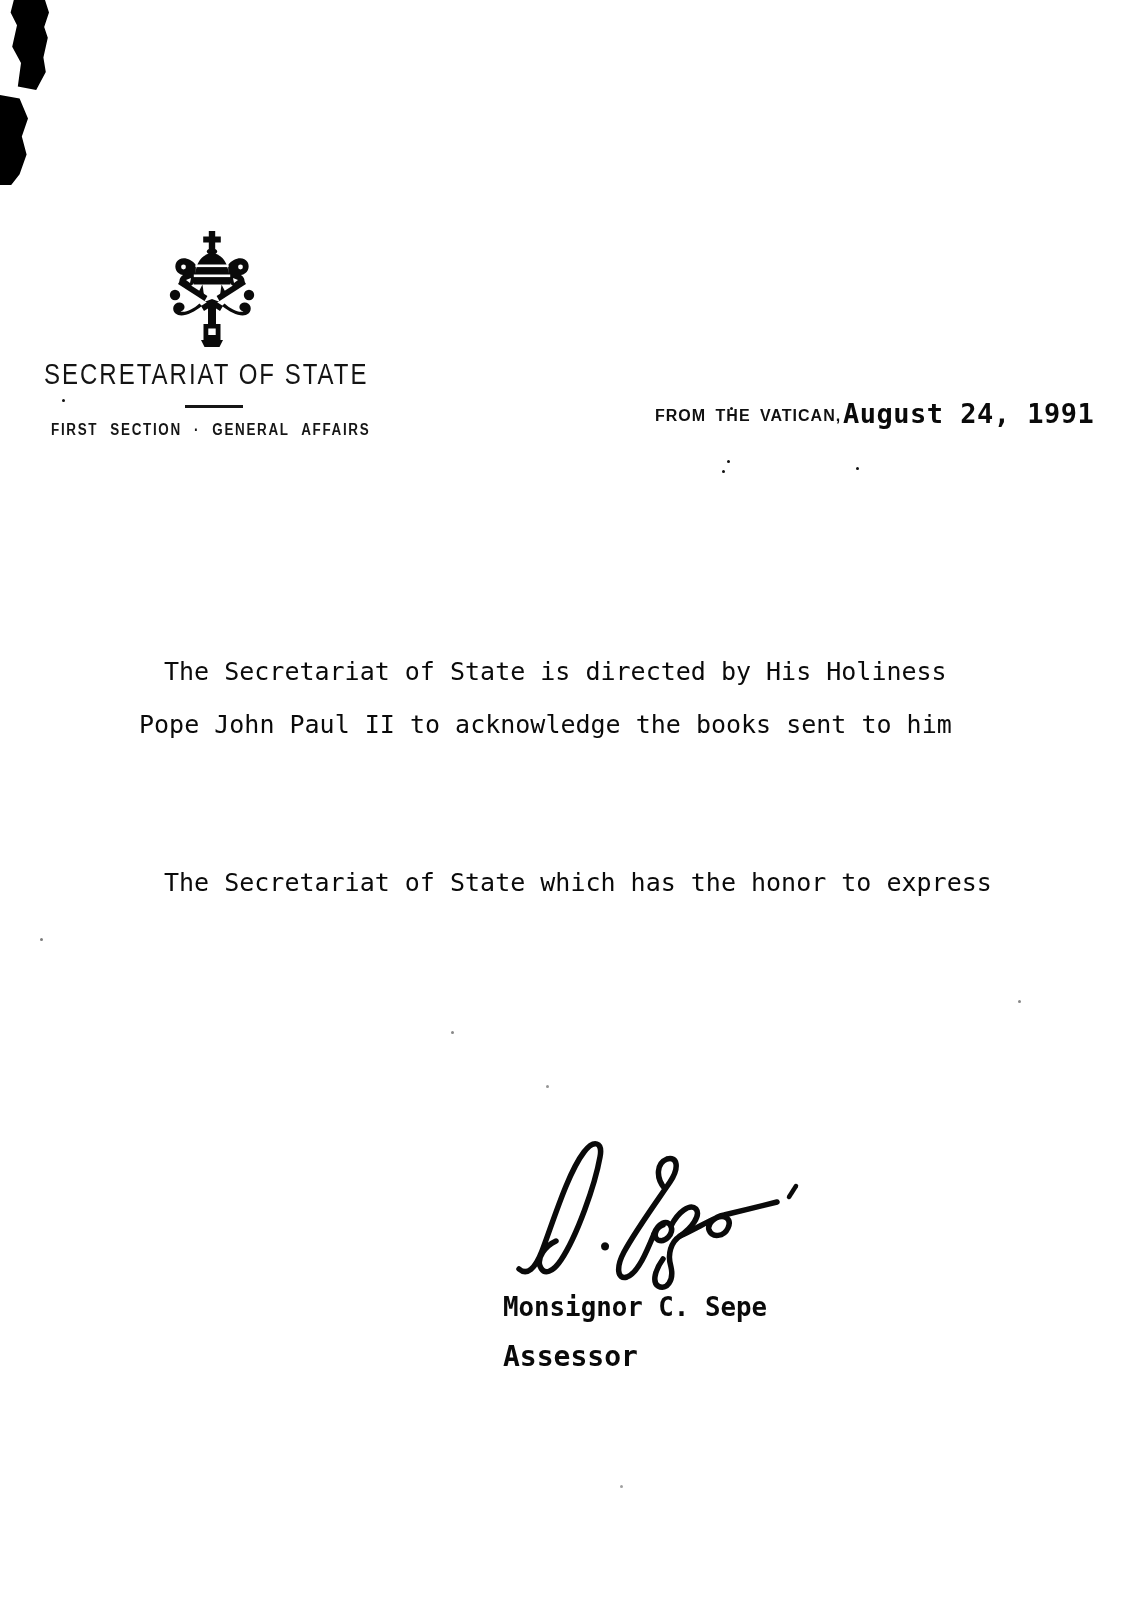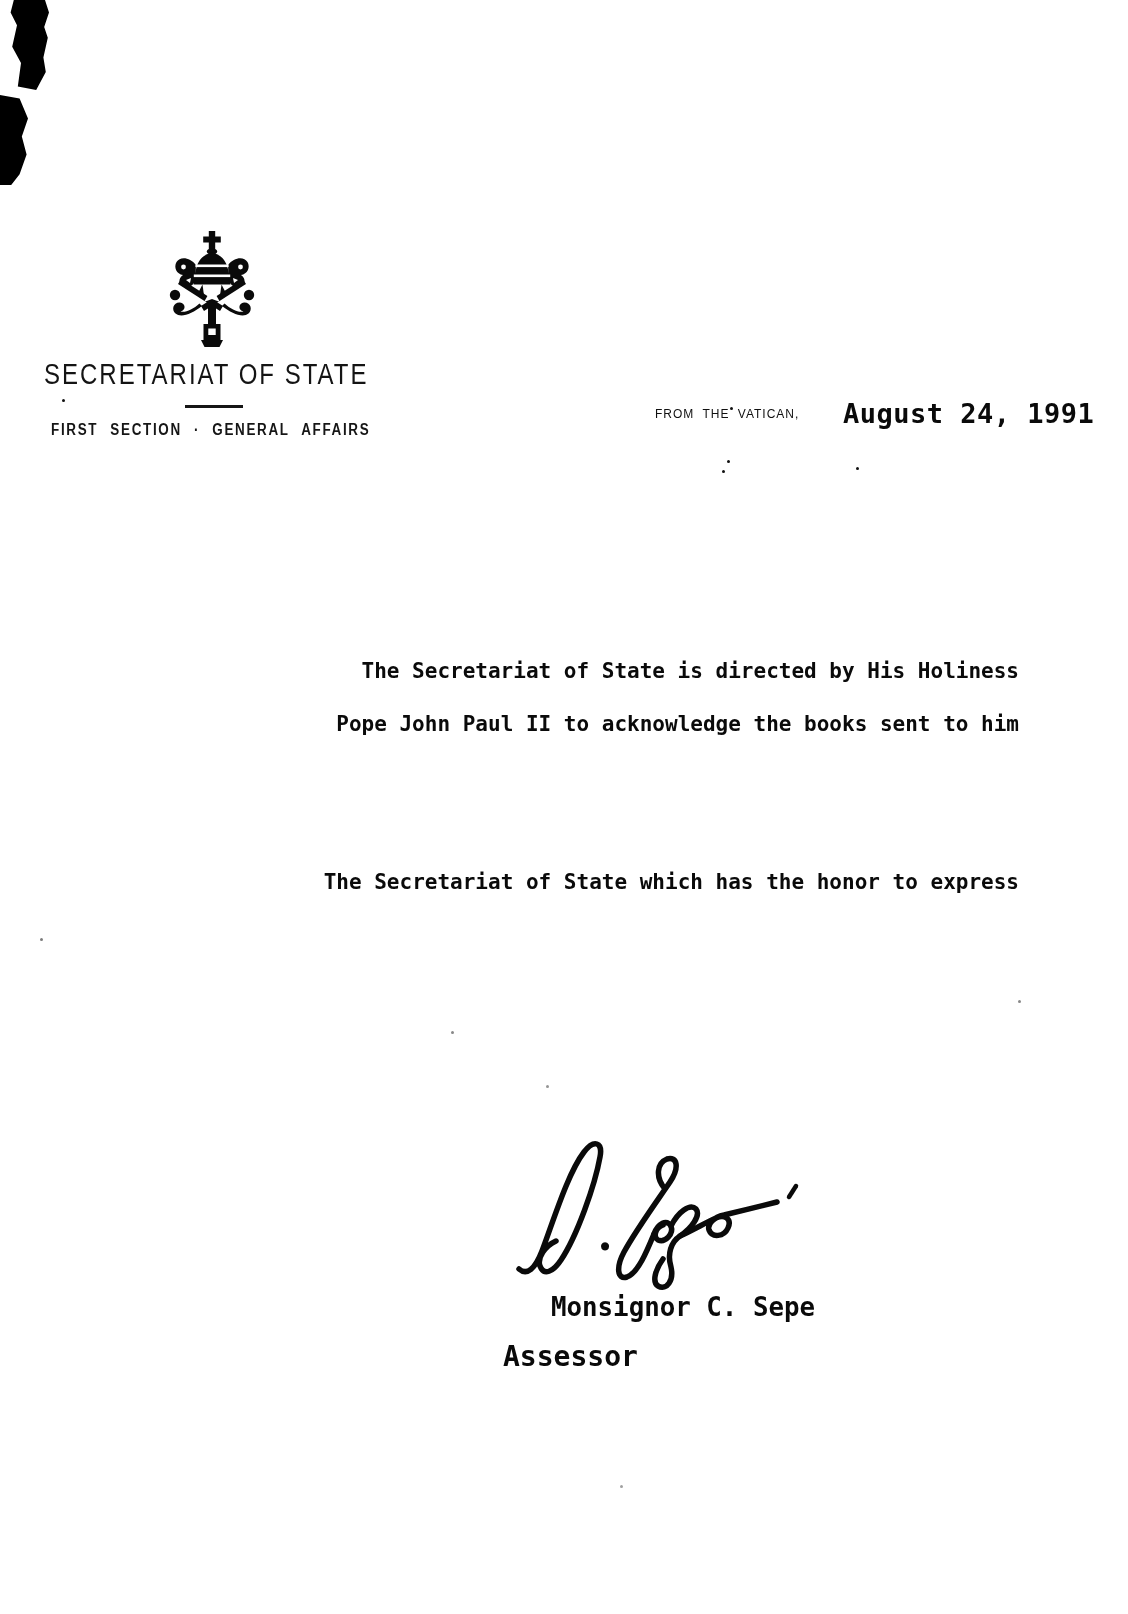--- a/index.html
+++ b/index.html
@@ -43,46 +43,45 @@
     font-size:16px; font-weight:700; letter-spacing:2px; word-spacing:8px;
     color:#161616;
     transform:scaleX(0.84); transform-origin:left top;
     white-space:nowrap;
   }
 
   
   .from-vatican {
     left:655px; top:407px;
     font-family:"Liberation Sans", sans-serif;
-    font-size:12px; font-weight:400; letter-spacing:1px; word-spacing:4px;
+    font-size:16px; font-weight:700; letter-spacing:1px; word-spacing:4px;
     color:#101010; white-space:nowrap;
   }
   .date-value {
     left:843px; top:398px;
     font-size:27px; font-weight:700; letter-spacing:0.5px;
     white-space:nowrap;
     text-align:right;
   }
 
   
   .para {
     left:139px; width:880px;
-    font-size:21px; font-weight:700;
+    font-size:25px; font-weight:400;
     line-height:53px;
     white-space:nowrap;
-    text-align:right;
   }
   .para-1 { top:645px; }
   .para-2 { top:856px; }
   .line { display:block; }
   .line.indent { text-indent:25px; }
 
   
   .sig-svg { left:505px; top:1133px; width:320px; height:170px; }
-  .signer-name { left:503px; top:1292px; font-size:25.8px; font-weight:700; white-space:nowrap;margin-left:48px; }
+  .signer-name { left:503px; top:1292px; font-size:25.8px; font-weight:700; white-space:nowrap; }
   .signer-title { left:503px; top:1340px; font-size:28px; font-weight:700; white-space:nowrap; }
 </style>
 </head>
 <body>
 
 <div class="page">
 
   <div class="abs artifact blob1"></div>
   <div class="abs artifact blob2"></div>
 

